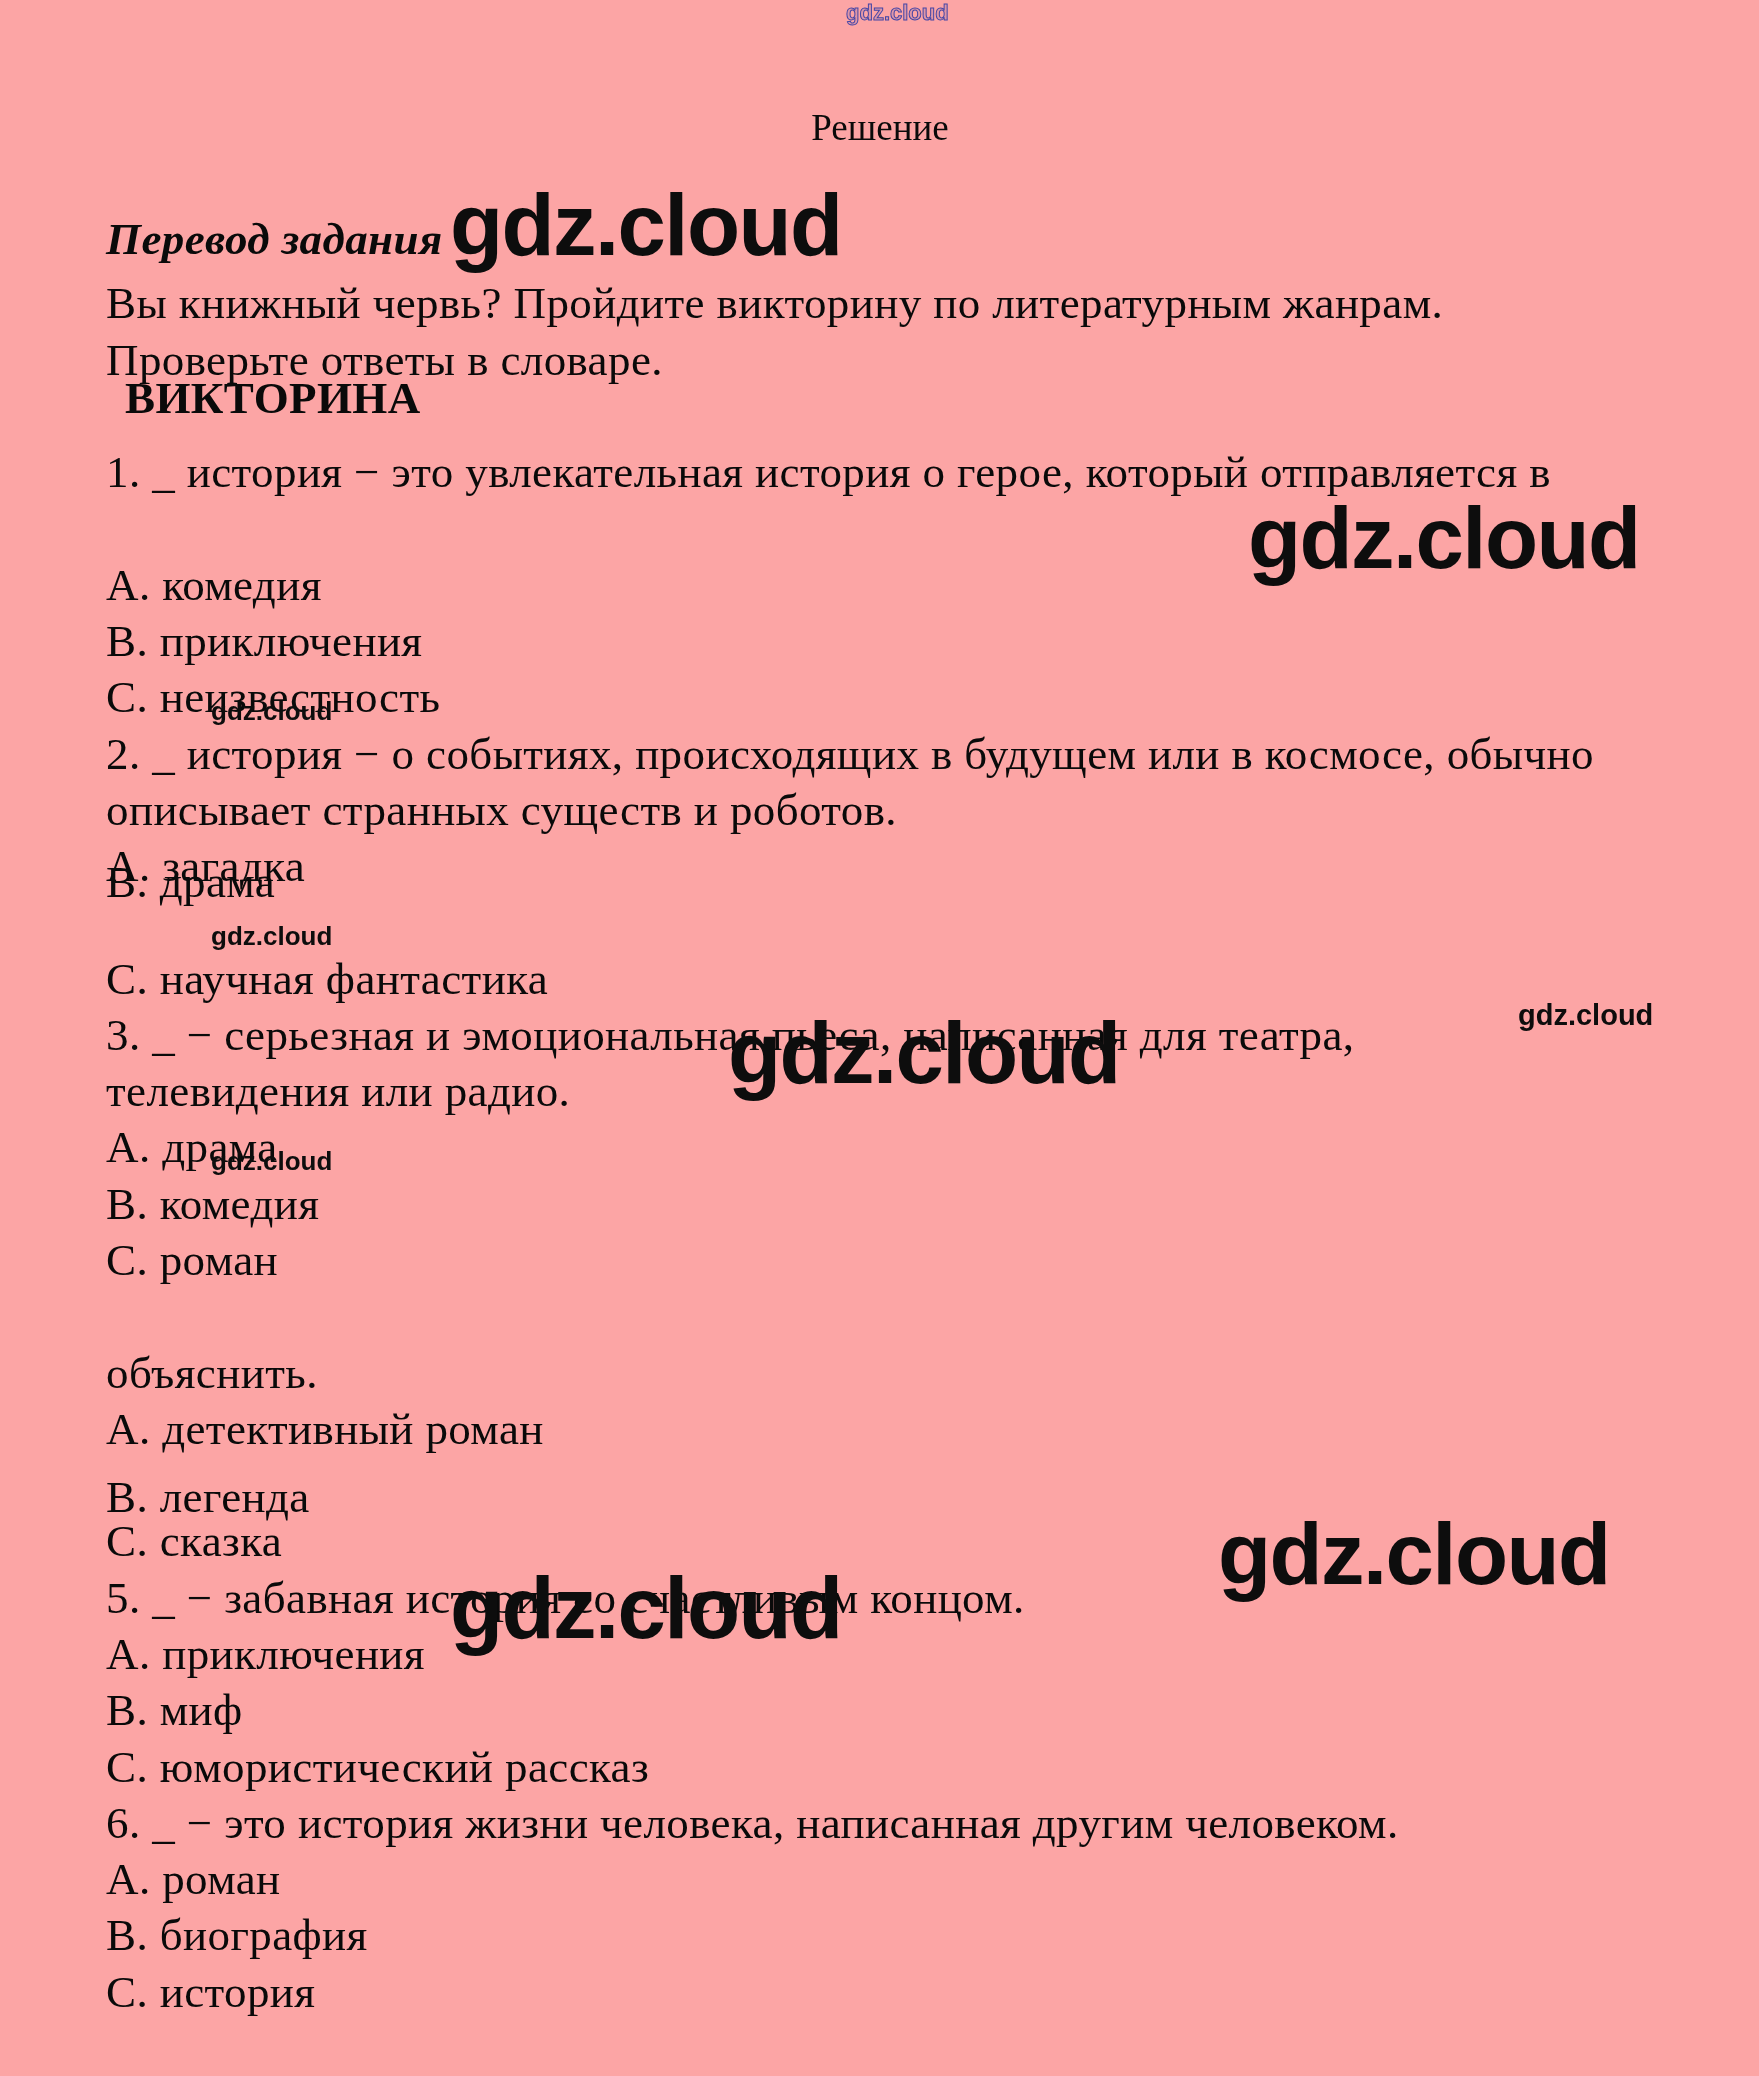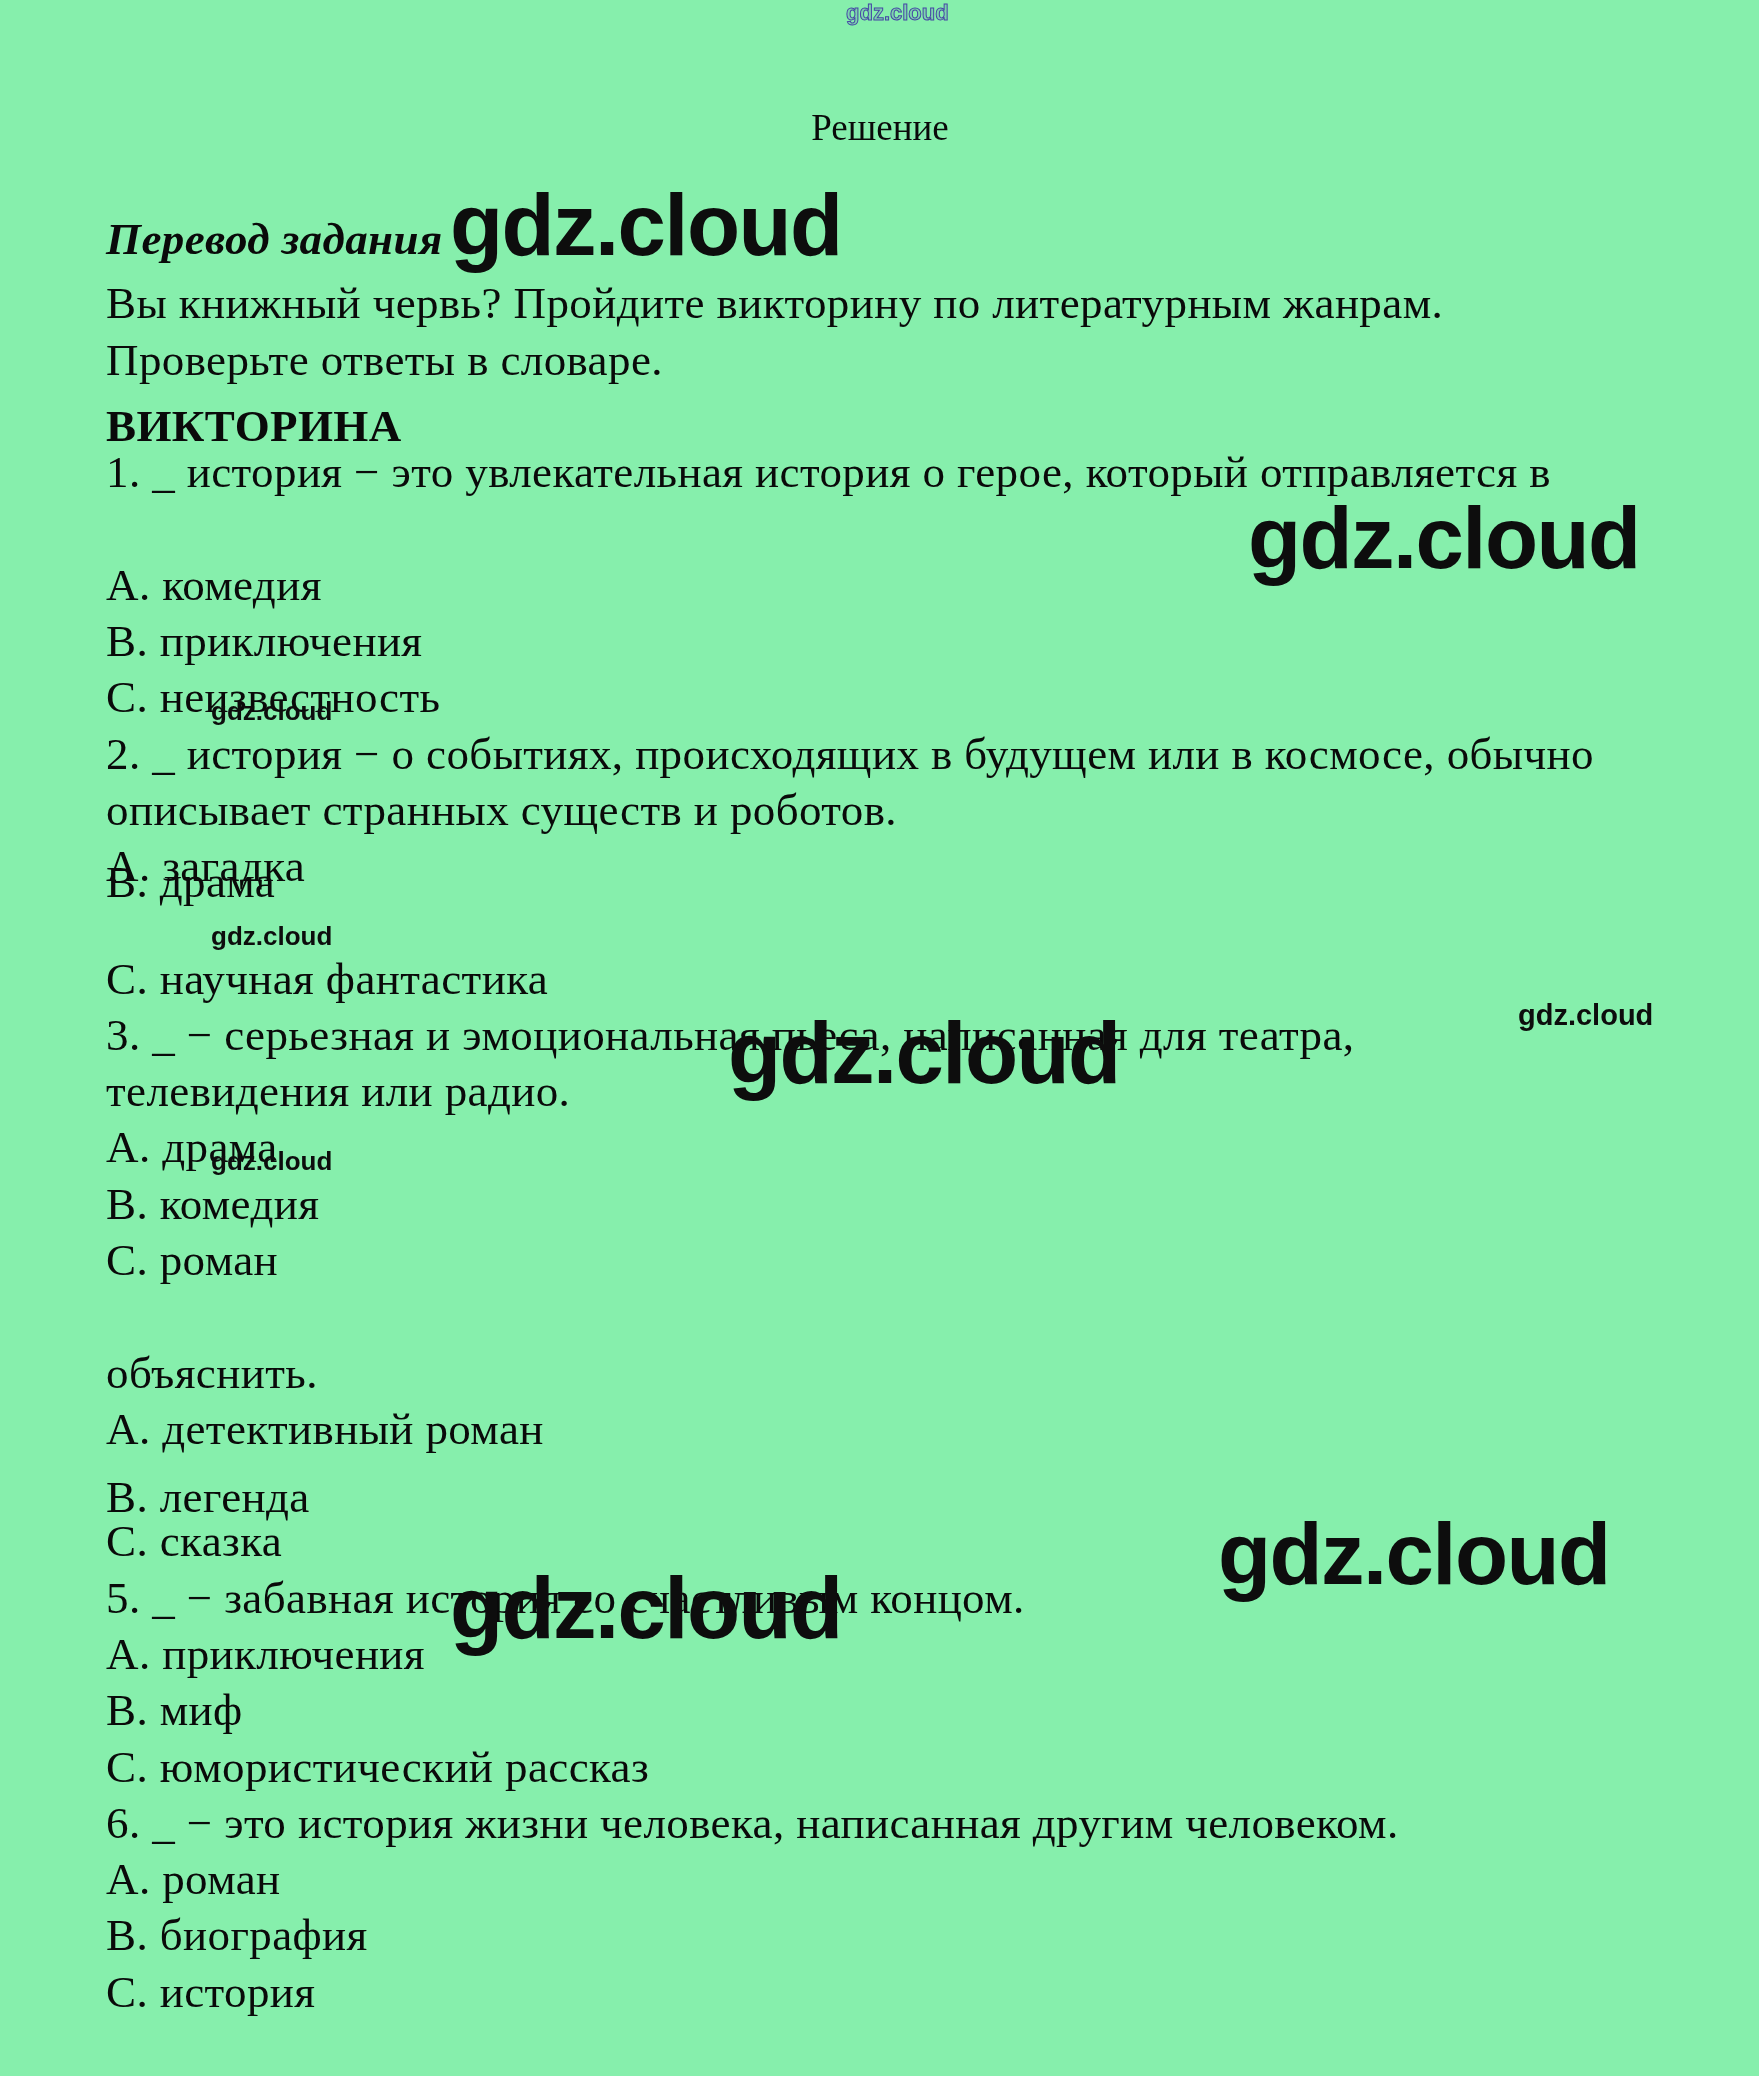--- a/index.html
+++ b/index.html
@@ -11,21 +11,21 @@
     width: 1760px;
     height: 2077px;
     position: relative;
     overflow: hidden;
     font-family: "Liberation Serif", "DejaVu Serif", serif;
     color: #0a0a0a;
   }
   .page {
     position: absolute;
     inset: 0;
-    background: #86efac;
+    background: #fca5a5;
     text-decoration: underline;
   }
   
   .line {
     position: absolute;
     left: 106px;
     font-size: 45px;
     line-height: 1;
     white-space: nowrap;
     letter-spacing: 0.4px;
@@ -71,21 +71,21 @@
 
   
   #wm-top        { left: 846px; top: 1.6px; }
   #page-title    { top: 109px; }
   #trans-heading { top: 217px; }
   #wm-big-1      { left: 450px;  top: 181px; }
 
   
   #intro-1 { top: 281px; }
   #intro-2 { top: 338px; }
-  #quiz-heading { top: 404px; }
+  #quiz-heading { top: 376px; margin-left: 19px; }
 
   
   #q1-l1 { top: 450px; }
   #q1-l2 { top: 506px; }
   #wm-big-2 { left: 1248px; top: 494px; }
   #q1-a { top: 563px; }
   #q1-b { top: 619px; }
   #q1-c { top: 675px; }
 
   

